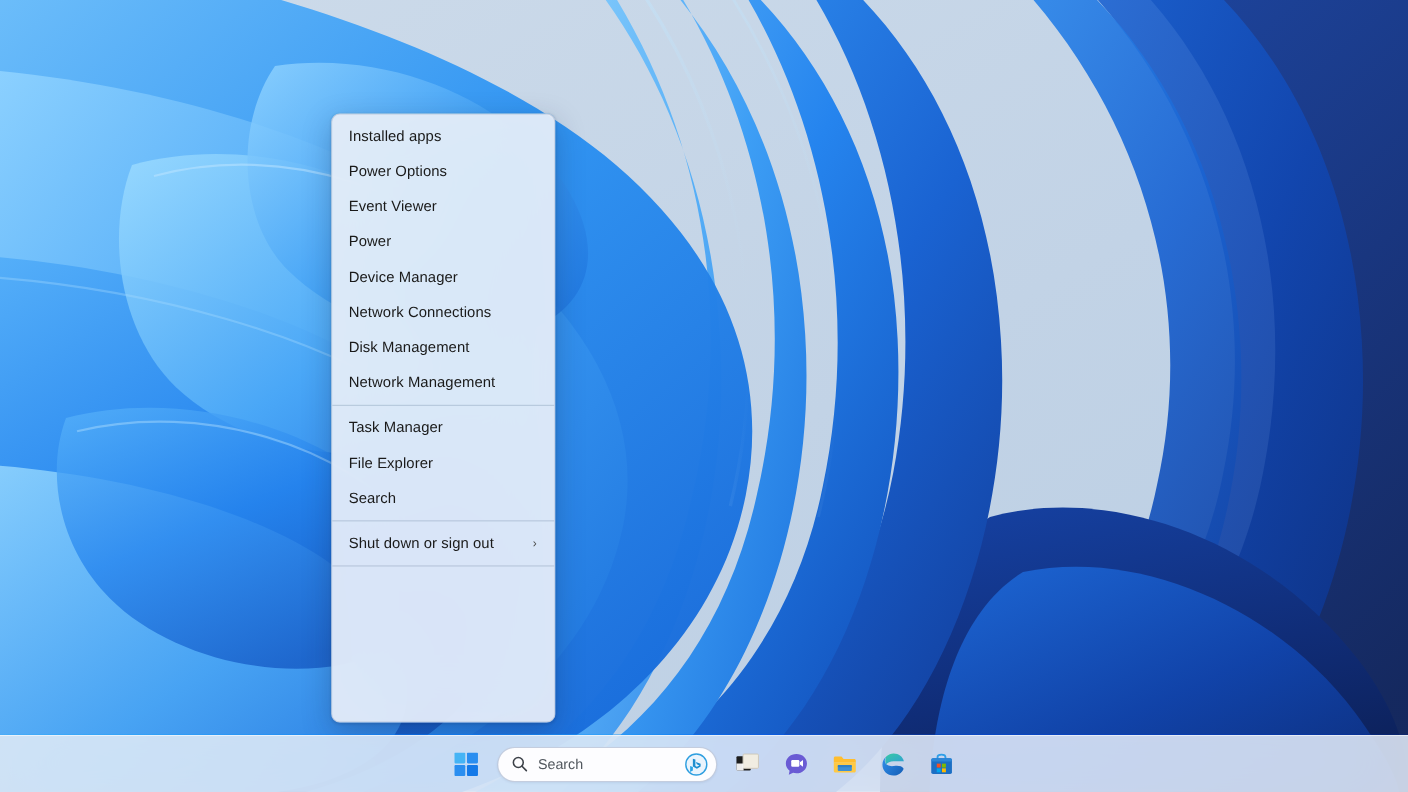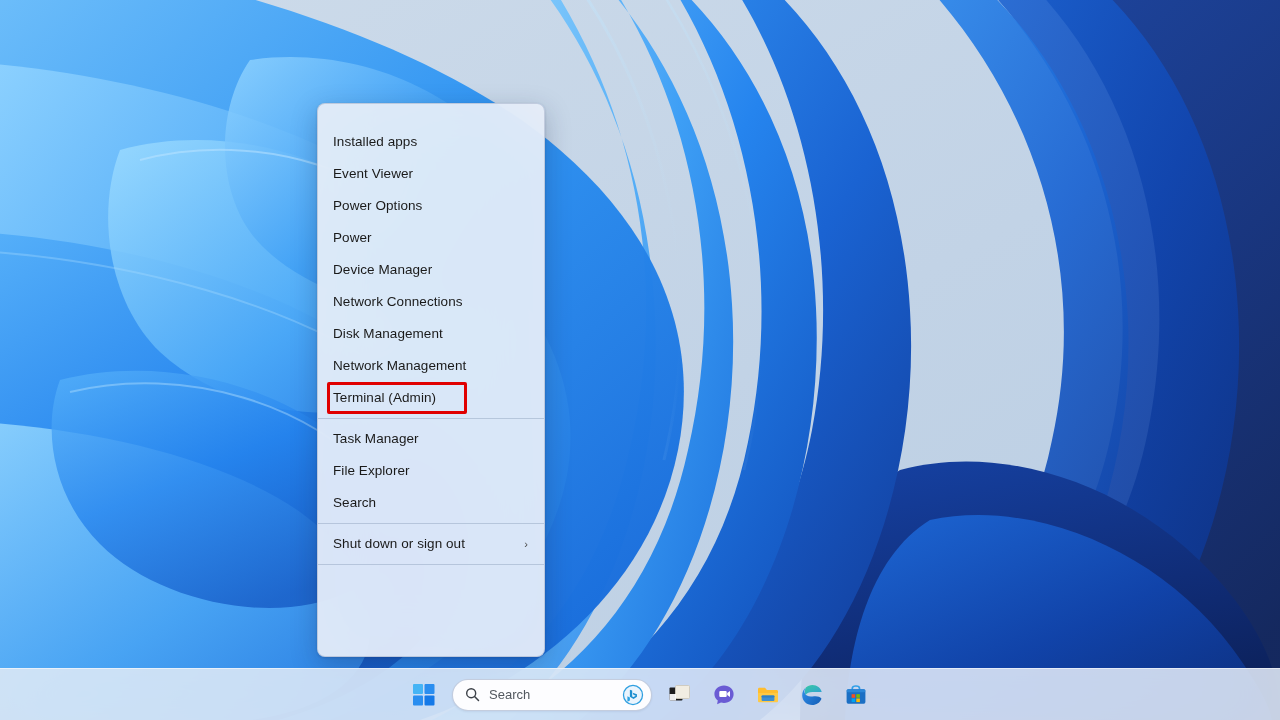--- a/index.html
+++ b/index.html
@@ -18,29 +18,29 @@
     position:absolute; inset:0;
     background:
       radial-gradient(120% 100% at 82% 18%, #cfdcea 0%, #c4d4e6 32%, #bccfe3 55%, #b9cde2 100%);
     overflow:hidden;
   }
   #wallpaper svg { position:absolute; top:0; left:0; width:1280px; height:720px; display:block; }
 
   
   #winx-menu {
     position:absolute;
-    left:317px; top:103px;
-    width:228px; height:554px;
+    left:301px; top:103px;
+    width:204px; height:554px;
     background:rgba(233,238,248,0.93);
     backdrop-filter:blur(28px) saturate(160%);
     -webkit-backdrop-filter:blur(28px) saturate(160%);
     border:1px solid rgba(150,165,190,0.45);
     border-radius:8px;
     box-shadow:0 8px 26px rgba(20,35,70,0.26), 0 1px 3px rgba(20,35,70,0.18);
-    padding:22px 0 9px 0;
+    padding:4px 0 9px 0;
     overflow:hidden;
   }
   .menu-item {
     position:relative;
     height:32px;
     display:flex; align-items:center;
     padding:0 12px 0 15px;
     font-size:13.5px;
     color:#1a1a1a;
     letter-spacing:0.005em;
@@ -192,42 +192,39 @@
       <path d="M-40,250 C130,258 300,306 396,378" fill="none" stroke="#a9dcff" stroke-width="2" opacity="0.35"></path>
     </svg>
   </div>
 
   <div id="winx-menu">
 
   <div class="menu-item">
         <span class="label">Installed apps</span>
       </div>
       <div class="menu-item">
+        <span class="label">Power Options</span>
+      </div>
+      <div class="menu-item">
         <span class="label">Event Viewer</span>
       </div>
       <div class="menu-item">
-        <span class="label">Power Options</span>
-      </div>
-      <div class="menu-item">
         <span class="label">Power</span>
       </div>
       <div class="menu-item">
         <span class="label">Device Manager</span>
       </div>
       <div class="menu-item">
         <span class="label">Network Connections</span>
       </div>
       <div class="menu-item">
         <span class="label">Disk Management</span>
       </div>
       <div class="menu-item">
         <span class="label">Network Management</span>
-      </div>
-      <div class="menu-item highlighted">
-        <span class="label">Terminal (Admin)</span>
       </div>
       <div class="menu-sep"></div>
       <div class="menu-item">
         <span class="label">Task Manager</span>
       </div>
       <div class="menu-item">
         <span class="label">File Explorer</span>
       </div>
       <div class="menu-item">
         <span class="label">Search</span>

